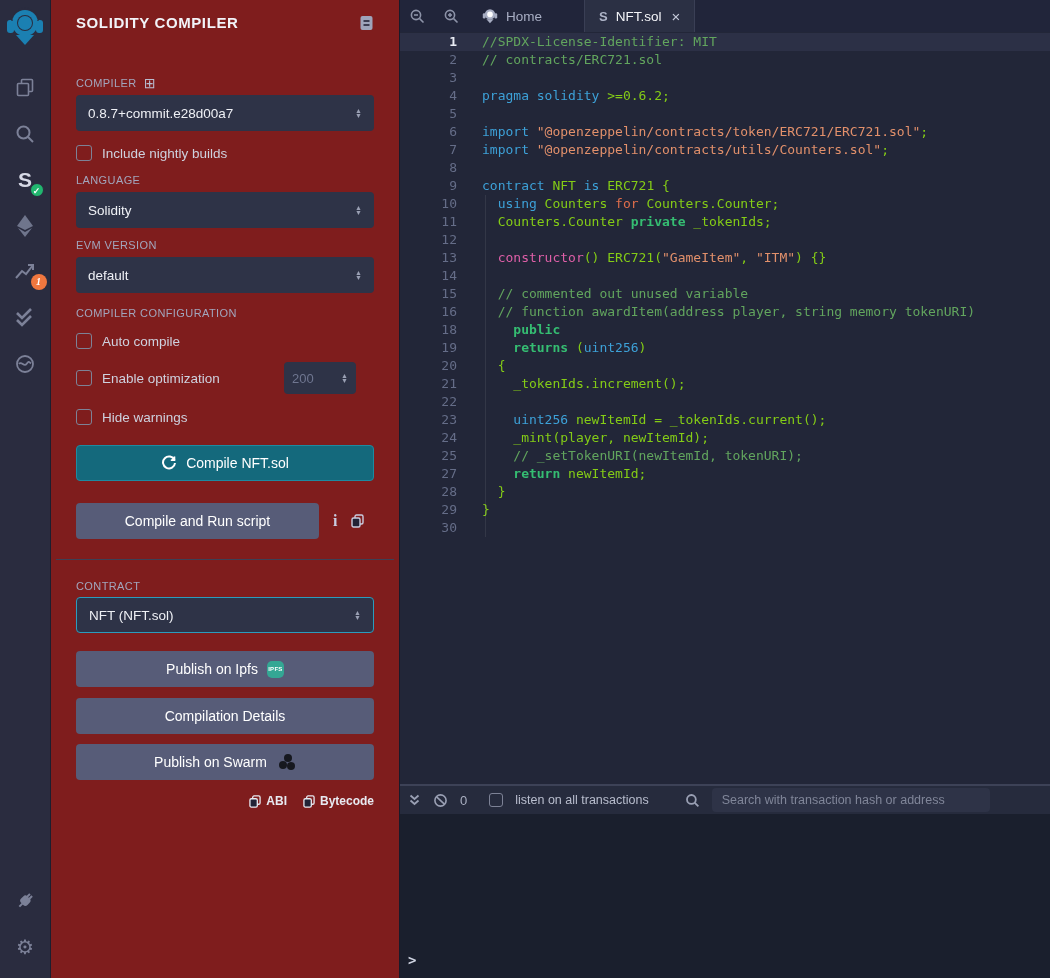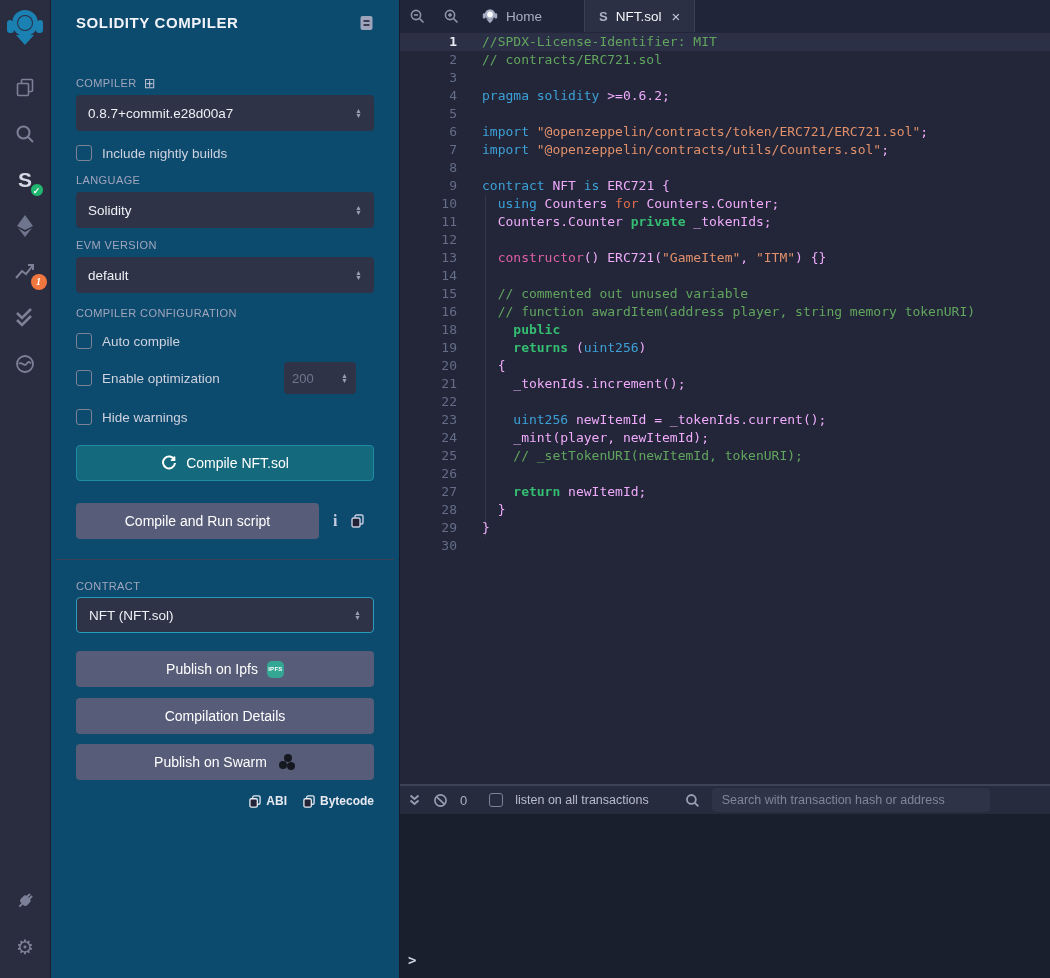--- a/index.html
+++ b/index.html
@@ -26,21 +26,21 @@
     border:1px solid #2a2c3f;
   }
   .badge-num {
     position:absolute; right:4px; bottom:5px; width:16px; height:16px; border-radius:50%;
     background:#f0773f; color:#fff; font-size:10px; line-height:16px; text-align:center;
     font-style:italic; font-weight:700; font-family:"Liberation Serif", serif;
   }
   .gear-glyph { font-size:20px; color:#7c8198; }
   
   .panel {
-    width:349px; min-width:349px; background:#0c4a6e; padding:14px 25px 0 25px;
+    width:349px; min-width:349px; background:#7f1d1d; padding:14px 25px 0 25px;
     display:flex; flex-direction:column; border-right:1px solid #191a29;
   }
   .panel-head { display:flex; align-items:flex-start; justify-content:space-between; }
   .panel-title { font-size:15px; font-weight:600; letter-spacing:.6px; color:#f2f3f8; }
   .docs-btn { cursor:pointer; margin-top:1px; }
   .sec-label { font-size:11px; color:#a2a6bd; letter-spacing:.4px; display:flex; align-items:center; gap:7px; }
   .plus-box { font-size:14px; color:#b9bdd0; cursor:pointer; line-height:11px; }
   .select {
     margin-top:6px; height:36px; background:#2e3347; border-radius:4px;
     display:flex; align-items:center; padding:0 12px; font-size:13.5px; color:#eef0f5; cursor:pointer;
@@ -88,21 +88,21 @@
   }
   .tab .sol-mini { font-weight:800; font-size:13px; color:#aeb4c8; }
   .tab .close { font-size:15px; color:#c6cbdb; margin-left:2px; cursor:pointer; }
   
   .editor { flex:1; position:relative; overflow:hidden; font-family:"DejaVu Sans Mono", monospace; font-size:13px; padding-top:1px; }
   .cl { display:flex; height:18px; line-height:18px; white-space:pre; }
   .cl.active { background:#2c3046; }
   .ln { width:57px; text-align:right; color:#656d88; flex:none; }
   .cl.active .ln { color:#e9ecf4; font-weight:700; }
   .ct { padding-left:25px; color:#bfc7da; }
-  .tk-p { color:#f0abfc; }
+  .tk-p { color:#84cc16; }
   .tk-c { color:#62a55e; }
   .tk-k { color:#3da1d8; }
   .tk-s { color:#e2906b; }
   .tk-g { color:#35bd72;font-weight:bold; }
   .tk-m { color:#df5fa8; }
   .tk-o { color:#df6e4b; }
   .indent-guide { position:absolute; left:85px; top:163px; width:1px; height:342px; background:rgba(255,255,255,.08); }
   
   .termbar {
     height:30px; background:#262b3d; border-top:2px solid #3d4257;
@@ -386,21 +386,20 @@
         <div class="cl"><span class="ln">15</span><span class="ct"><span class="tk-p">  </span><span class="tk-c">// commented out unused variable</span></span></div>
         <div class="cl"><span class="ln">16</span><span class="ct"><span class="tk-p">  </span><span class="tk-c">// function awardItem(address player, string memory tokenURI)</span></span></div>
         <div class="cl"><span class="ln">18</span><span class="ct"><span class="tk-p">    </span><span class="tk-g">public</span></span></div>
         <div class="cl"><span class="ln">19</span><span class="ct"><span class="tk-p">    </span><span class="tk-g">returns</span><span class="tk-p"> (</span><span class="tk-k">uint256</span><span class="tk-p">)</span></span></div>
         <div class="cl"><span class="ln">20</span><span class="ct"><span class="tk-p">  {</span></span></div>
         <div class="cl"><span class="ln">21</span><span class="ct"><span class="tk-p">    _tokenIds.increment();</span></span></div>
         <div class="cl"><span class="ln">22</span><span class="ct"></span></div>
         <div class="cl"><span class="ln">23</span><span class="ct"><span class="tk-p">    </span><span class="tk-k">uint256</span><span class="tk-p"> newItemId = _tokenIds.current();</span></span></div>
         <div class="cl"><span class="ln">24</span><span class="ct"><span class="tk-p">    _mint(player, newItemId);</span></span></div>
         <div class="cl"><span class="ln">25</span><span class="ct"><span class="tk-p">    </span><span class="tk-c">// _setTokenURI(newItemId, tokenURI);</span></span></div>
-        <div class="cl"><span class="ln">26</span><span class="ct"></span></div>
         <div class="cl"><span class="ln">27</span><span class="ct"><span class="tk-p">    </span><span class="tk-g">return</span><span class="tk-p"> newItemId;</span></span></div>
         <div class="cl"><span class="ln">28</span><span class="ct"><span class="tk-p">  }</span></span></div>
         <div class="cl"><span class="ln">29</span><span class="ct"><span class="tk-p">}</span></span></div>
         <div class="cl"><span class="ln">30</span><span class="ct"></span></div>
       </div>
     <div class="indent-guide"></div>
   </div>
 
   <div class="termbar">
     <span class="term-ic">

